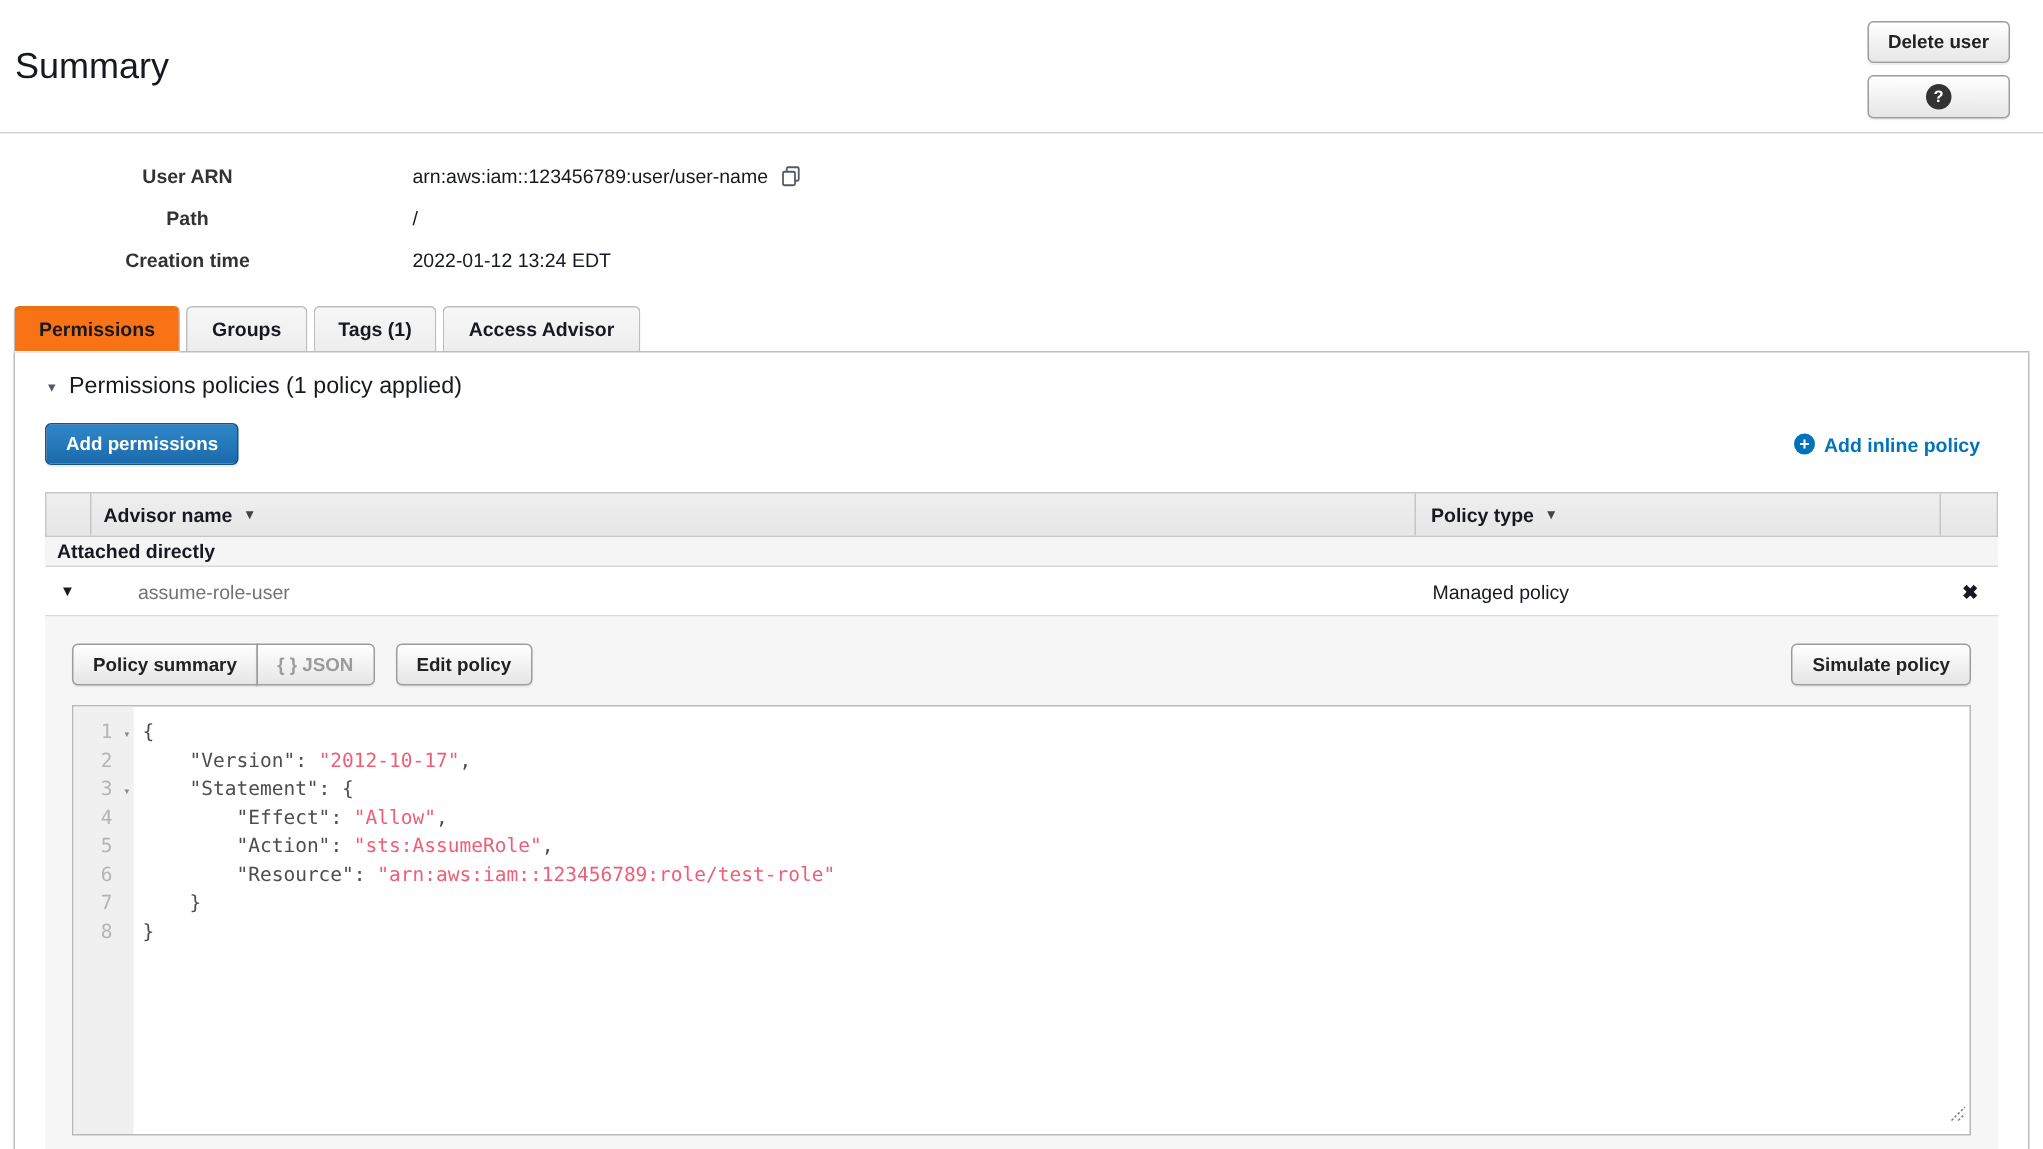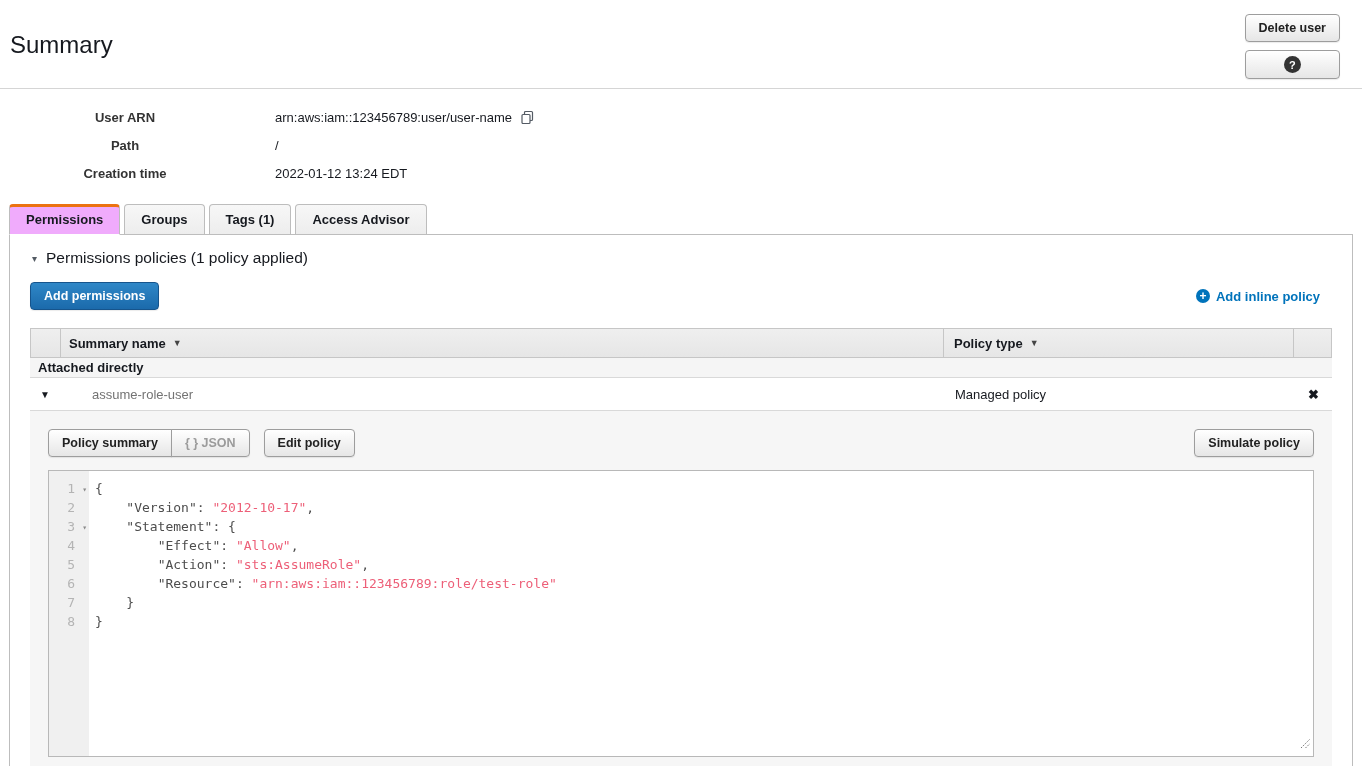--- a/index.html
+++ b/index.html
@@ -45,21 +45,21 @@
   
   .tabs { display:flex; align-items:flex-end; gap:4px; margin:17px 9px 0 9px; border-bottom:1px solid #bdbdbd; }
   .tab {
     background:linear-gradient(#f7f7f7,#ededed);
     border:1px solid #bdbdbd; border-bottom:none;
     border-radius:4px 4px 0 0;
     padding:7px 16px 7px; font-weight:bold; font-size:13px; color:#16191f;
     cursor:pointer;
   }
   .tab.active {
-    background:#f0abfc; border-top:3px solid #ec7211; padding-top:5px;
+    background:#f97316; border-top:3px solid #ec7211; padding-top:5px;
     margin-bottom:-1px; border-bottom:1px solid #fff;
   }
 
   
   .tab-panel {
     margin:0 9px; border-left:1px solid #bdbdbd; border-right:1px solid #bdbdbd;
     padding:14px 20px 0 20px; min-height:578px;
   }
   .section-heading { display:flex; align-items:center; gap:9px; font-size:15.5px; color:#16191f; margin-left:2px; }
   .caret { font-size:10px; color:#545b64; cursor:pointer; }
@@ -187,21 +187,21 @@
     <span class="inline-policy-link">
       <span class="plus-circle">+</span>
       <span class="inline-policy-label">Add inline policy</span>
     </span>
   </div>
 
   <div class="tbl">
     <div class="tbl-header">
       <div class="th col-caret"></div>
       <div class="th col-name">
-        <span>Summary name</span>
+        <span>Advisor name</span>
         <span class="sort-caret">▼</span>
       </div>
       <div class="th col-type">
         <span>Policy type</span>
         <span class="sort-caret">▼</span>
       </div>
       <div class="th col-x"></div>
     </div>
 
     <div class="group-row">

